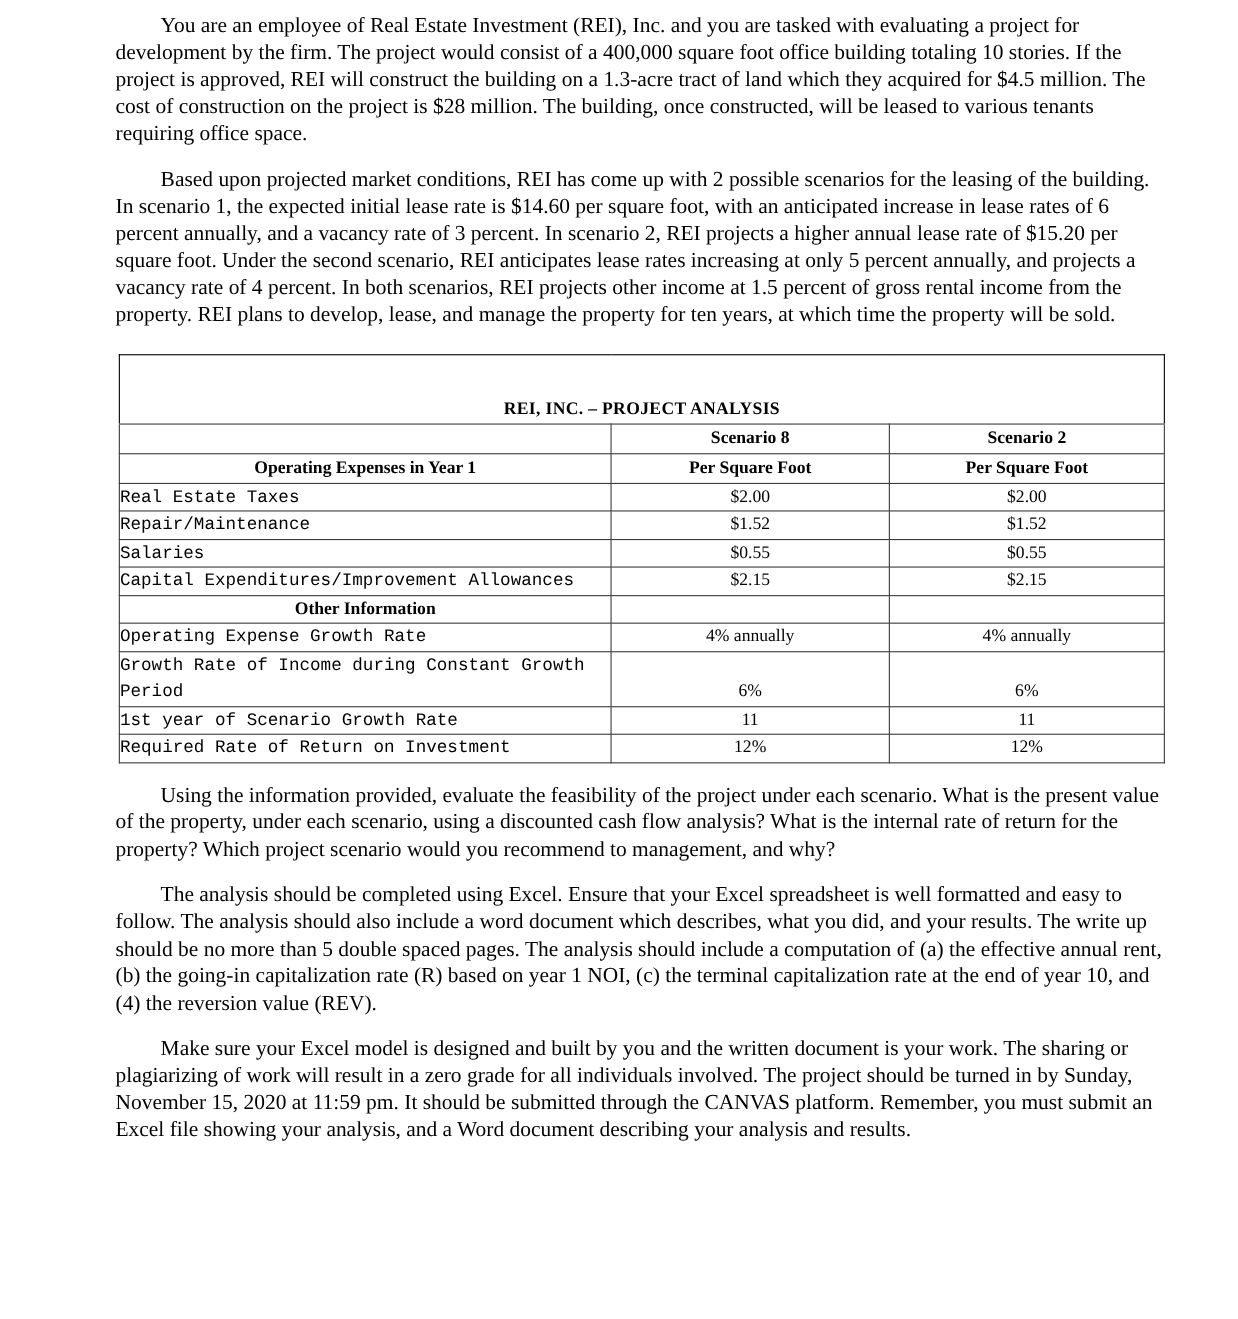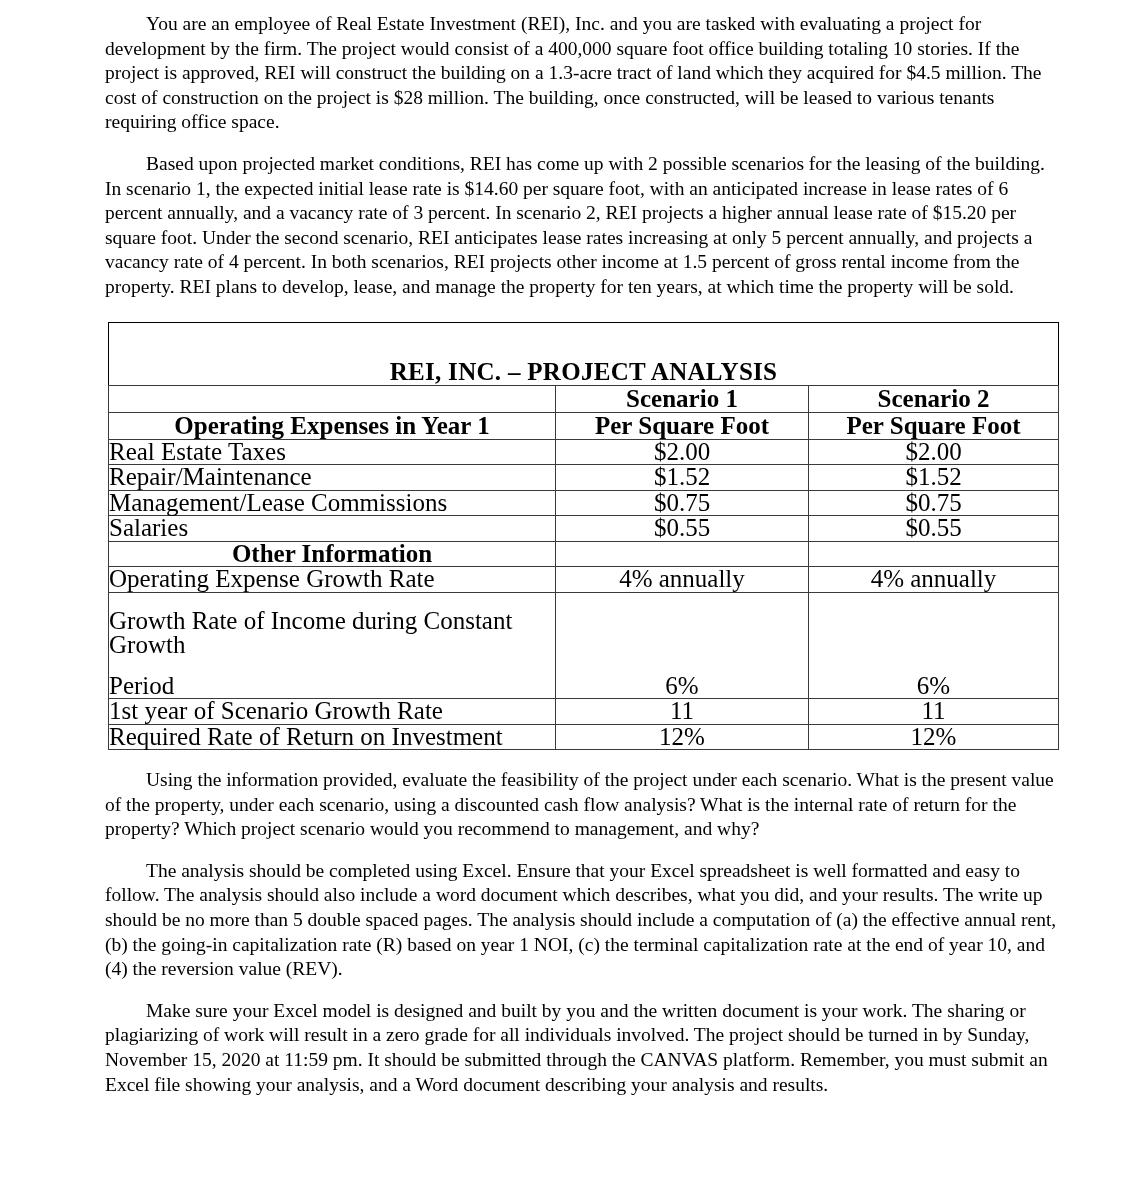--- a/index.html
+++ b/index.html
@@ -37,21 +37,21 @@
   }
   table.analysis {
     border-collapse: collapse;
     width: 950px;
     table-layout: fixed;
     border: 1.6px solid #000;
   }
   table.analysis td {
     border: 1px solid #3a3a3a;
     padding: 0;
-    font-size: 25px;
+    font-size: 16px;
     line-height: 24.5px;
     vertical-align: bottom;
   }
   col.c-label { width: 447px; }
   col.c-s1 { width: 253px; }
   col.c-s2 { width: 250px; }
 
   .title-cell {
     text-align: center;
     font-weight: bold;
@@ -67,38 +67,39 @@
     text-align: center;
     font-weight: bold;
     height: 27px;
     vertical-align: middle;
   }
   .row-label {
     text-align: left;
     padding-left: 7px;
     height: 24.6px;
     vertical-align: middle;
+    font-family: Liberation Mono, monospace;
   }
   .row-val {
     text-align: center;
     height: 24.6px;
     vertical-align: middle;
   }
   .section-head {
     text-align: center;
     font-weight: bold;
     height: 25px;
     vertical-align: middle;
   }
   .two-line {
     height: 50px;
     vertical-align: top;
     padding-top: 1px;
   }
-  .two-line .l1, .two-line .l2 { display: block; margin-top: 16px; }
+  .two-line .l1, .two-line .l2 { display: block; }
   .val-bottom {
     vertical-align: bottom;
     text-align: center;
     height: 50px;
     padding-bottom: 1px;
   }
   .blank-cell { height: 25px; }
 </style>
 </head>
 <body>
@@ -116,49 +117,49 @@
         <col class="c-s1">
         <col class="c-s2">
       </colgroup>
       <tbody>
         <tr>
           <td class="title-cell" colspan="3">REI, INC. – PROJECT ANALYSIS</td>
         </tr>
 
         <tr>
           <td class="hdr"></td>
-          <td class="hdr">Scenario 1</td>
+          <td class="hdr">Scenario 8</td>
           <td class="hdr">Scenario 2</td>
         </tr>
 
         <tr>
           <td class="hdr">Operating Expenses in Year 1</td>
           <td class="hdr">Per Square Foot</td>
           <td class="hdr">Per Square Foot</td>
         </tr>
 
         <tr>
           <td class="row-label">Real Estate Taxes</td>
           <td class="row-val">$2.00</td>
           <td class="row-val">$2.00</td>
         </tr>
         <tr>
           <td class="row-label">Repair/Maintenance</td>
           <td class="row-val">$1.52</td>
           <td class="row-val">$1.52</td>
         </tr>
         <tr>
-          <td class="row-label">Management/Lease Commissions</td>
-          <td class="row-val">$0.75</td>
-          <td class="row-val">$0.75</td>
-        </tr>
-        <tr>
           <td class="row-label">Salaries</td>
           <td class="row-val">$0.55</td>
           <td class="row-val">$0.55</td>
+        </tr>
+        <tr>
+          <td class="row-label">Capital Expenditures/Improvement Allowances</td>
+          <td class="row-val">$2.15</td>
+          <td class="row-val">$2.15</td>
         </tr>
 
         <tr>
           <td class="section-head">Other Information</td>
           <td class="blank-cell"></td>
           <td class="blank-cell"></td>
         </tr>
 
         <tr>
           <td class="row-label">Operating Expense Growth Rate</td>

